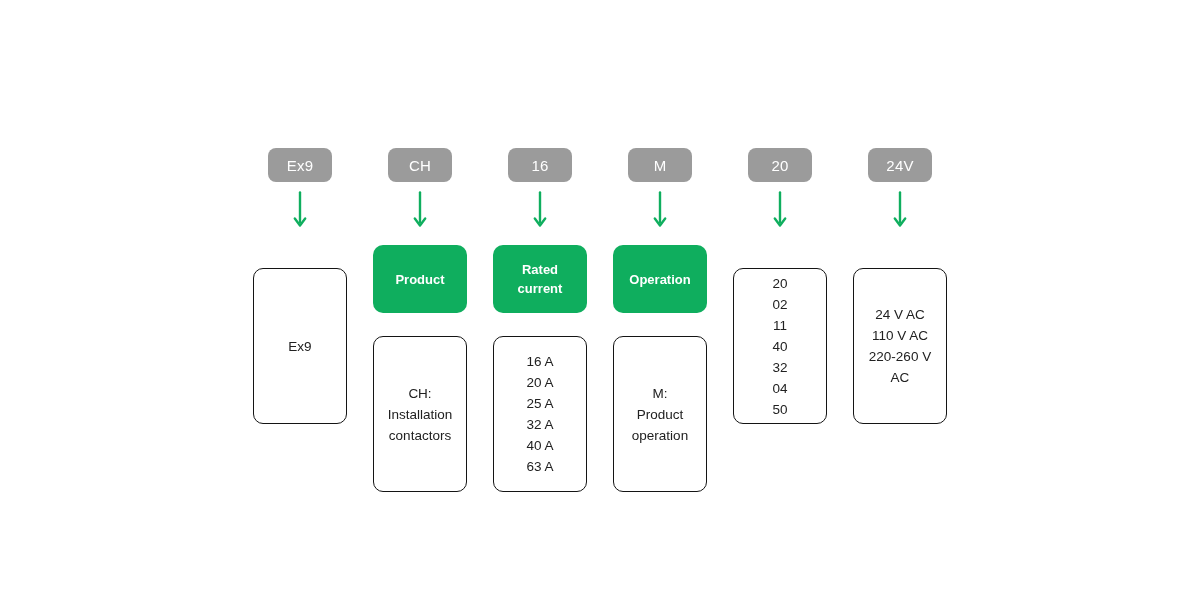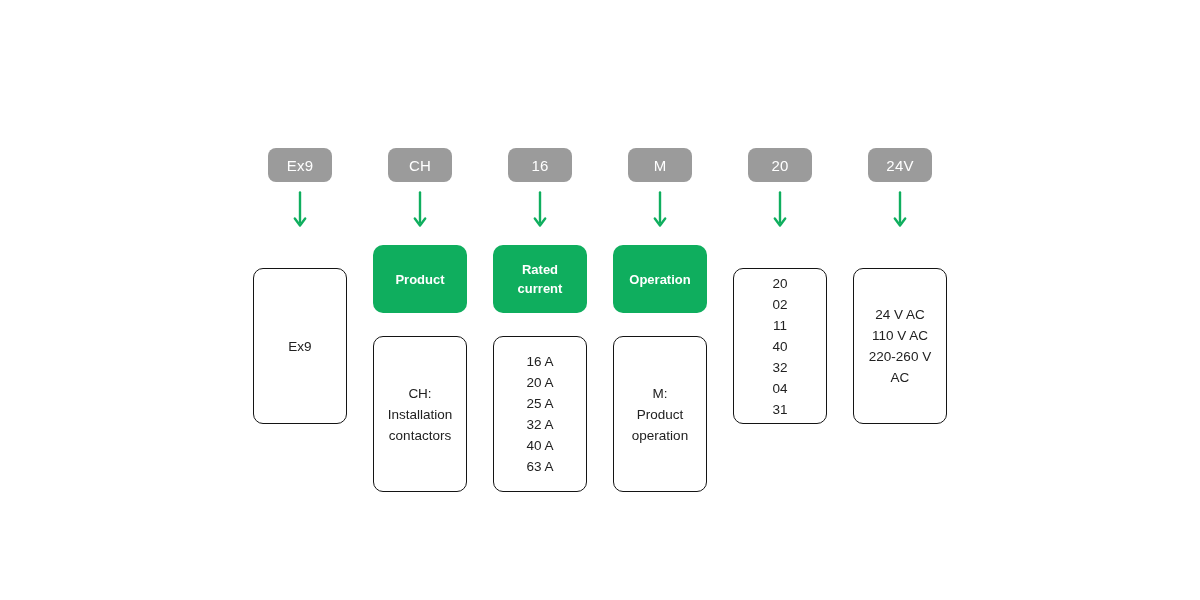--- a/index.html
+++ b/index.html
@@ -166,21 +166,21 @@
       <line x1="7" y1="1.5" x2="7" y2="31"></line>
       <polyline points="1.8,27.5 7,34.5 12.2,27.5"></polyline>
     </svg>
     <div class="value-box">
         <div class="value-line">20</div>
         <div class="value-line">02</div>
         <div class="value-line">11</div>
         <div class="value-line">40</div>
         <div class="value-line">32</div>
         <div class="value-line">04</div>
-        <div class="value-line">31</div>
+        <div class="value-line">50</div>
       </div>
   </div>
 
   <div class="column">
     <div class="pill">
       <span class="pill-label">24V</span>
     </div>
     <svg class="arrow" width="14" height="42" viewBox="0 0 14 42" aria-hidden="true">
       <line x1="7" y1="1.5" x2="7" y2="31"></line>
       <polyline points="1.8,27.5 7,34.5 12.2,27.5"></polyline>

